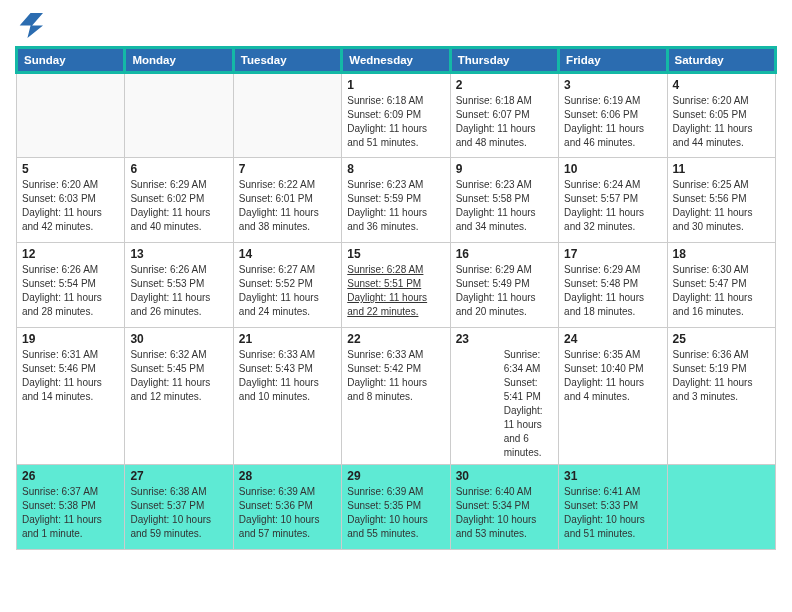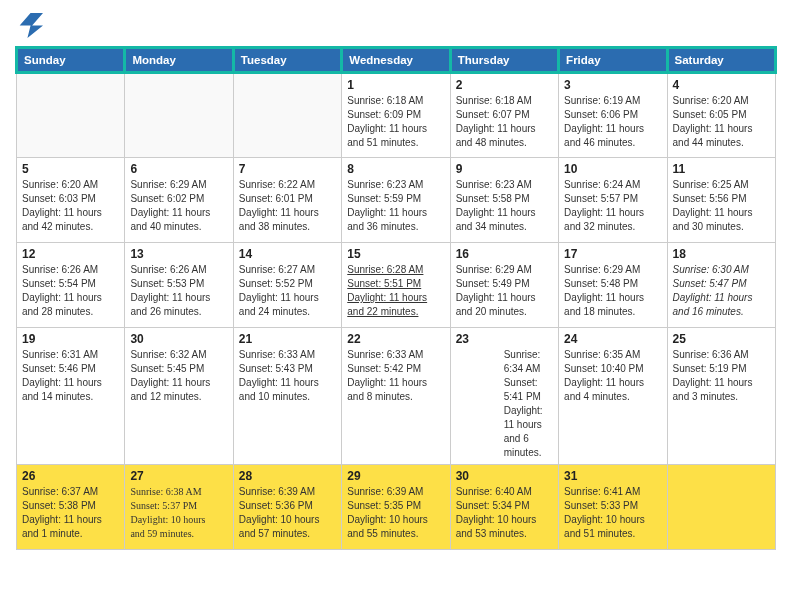--- a/index.html
+++ b/index.html
@@ -73,21 +73,21 @@
       vertical-align: top;
       padding: 4px 5px;
       width: calc(100% / 7);
       min-height: 70px;
       height: 85px;
     }
     .calendar tbody tr td.empty {
       background: #f9f9f9;
     }
     .calendar tbody tr:last-child td {
-      background: #fde047;
+      background: #5eead4;
     }
     .day-number {
       font-weight: bold;
       font-size: 12px;
       margin-bottom: 2px;
       color: #222;
     }
     .day-info {
       color: #333;
       font-size: 10px;
@@ -249,21 +249,21 @@
           </td>
           <td>
             <div class="day-number">17</div>
             <div class="day-info" style="white-space: pre-line;">Sunrise: 6:29 AM
 Sunset: 5:48 PM
 Daylight: 11 hours
 and 18 minutes.</div>
           </td>
           <td>
             <div class="day-number">18</div>
-            <div class="day-info" style="white-space: pre-line; font-style: italic;">Sunrise: 6:30 AM
+            <div class="day-info" style="white-space: pre-line;">Sunrise: 6:30 AM
 Sunset: 5:47 PM
 Daylight: 11 hours
 and 16 minutes.</div>
           </td>
         </tr>
         <tr>
           <td>
             <div class="day-number">19</div>
             <div class="day-info" style="white-space: pre-line;">Sunrise: 6:31 AM
 Sunset: 5:46 PM
@@ -316,21 +316,21 @@
         <tr>
           <td>
             <div class="day-number">26</div>
             <div class="day-info" style="white-space: pre-line;">Sunrise: 6:37 AM
 Sunset: 5:38 PM
 Daylight: 11 hours
 and 1 minute.</div>
           </td>
           <td>
             <div class="day-number">27</div>
-            <div class="day-info" style="white-space: pre-line; font-family: Liberation Serif, serif;">Sunrise: 6:38 AM
+            <div class="day-info" style="white-space: pre-line;">Sunrise: 6:38 AM
 Sunset: 5:37 PM
 Daylight: 10 hours
 and 59 minutes.</div>
           </td>
           <td>
             <div class="day-number">28</div>
             <div class="day-info" style="white-space: pre-line;">Sunrise: 6:39 AM
 Sunset: 5:36 PM
 Daylight: 10 hours
 and 57 minutes.</div>

